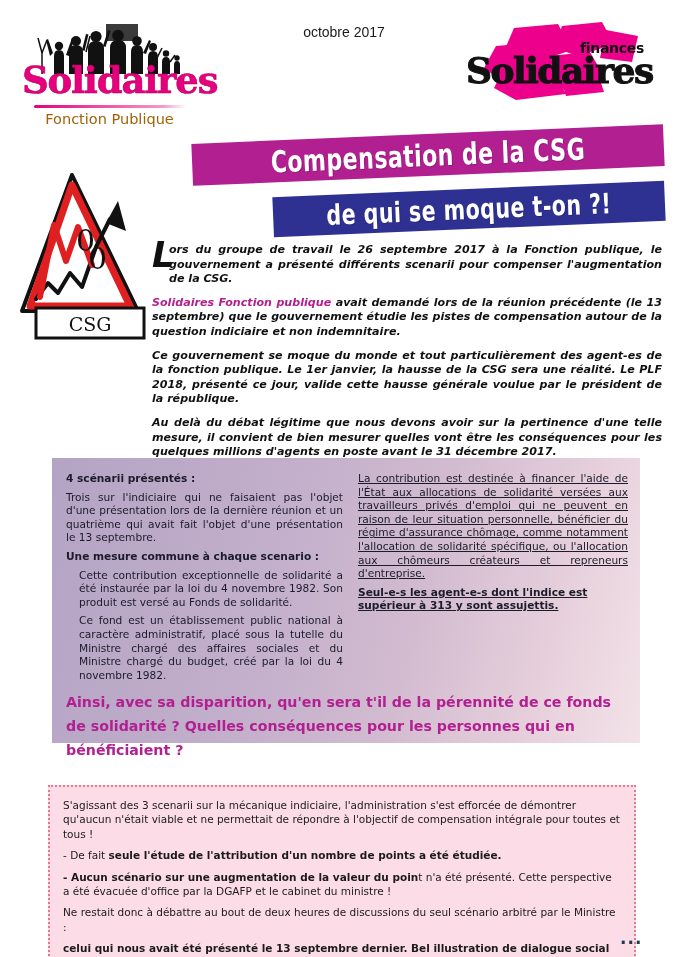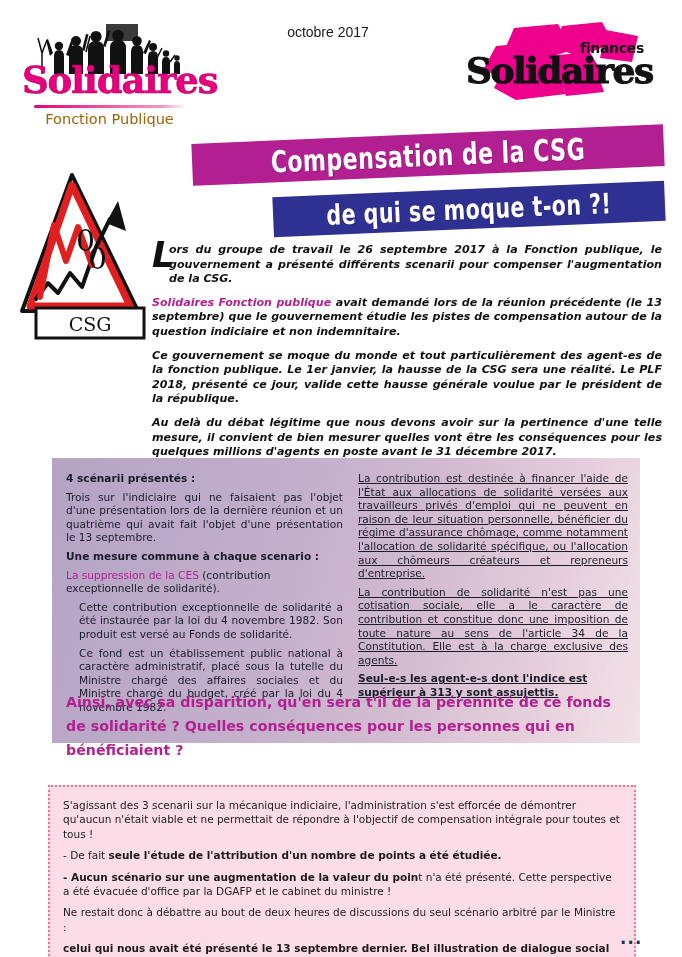--- a/index.html
+++ b/index.html
@@ -43,21 +43,21 @@
     text-align: center;
     font-family: "DejaVu Sans", sans-serif;
     font-weight: normal;
     font-size: 14.5px;
     color: #a16207;
     letter-spacing: 0px;
   }
 
   
   #doc-date {
-    position: absolute; left: 228px; top: 24px; width: 200px;
+    position: absolute; left: 244px; top: 24px; width: 200px;
     text-align: center;
     font-family: "Liberation Sans", sans-serif;
     font-size: 14px;
     color: #1a1a1a;
   }
 
   
   #logo-fin { position: absolute; left: 462px; top: 22px; width: 200px; height: 82px; }
   #logo-fin .blob { position: absolute; left: 0; top: 0; width: 200px; height: 82px; }
   #logo-fin .word {
@@ -302,28 +302,26 @@
   <p>Au delà du débat légitime que nous devons avoir sur la pertinence d'une telle mesure, il convient de bien mesurer quelles vont être les conséquences pour les quelques millions d'agents en poste avant le 31 décembre 2017.</p>
 </div>
 
 <div id="gradient-box">
   <div id="gb-cols">
 
     <div class="gb-col" id="gb-col-left">
       <p class="gb-bold nojust">4 scénarii présentés :</p>
       <p>Trois sur l'indiciaire qui ne faisaient pas l'objet d'une présentation lors de la dernière réunion et un quatrième qui avait fait l'objet d'une présentation le 13 septembre.</p>
       <p class="gb-bold nojust">Une mesure commune à chaque scenario :</p>
-      <p class="nojust"><span class="gb-purple">La suppression de la CES</span><span> (contribution exceptionnelle de solidarité).</span></p>
       <p class="indent">Cette contribution exceptionnelle de solidarité a été instaurée par la loi du 4 novembre 1982. Son produit est versé au Fonds de solidarité.</p>
       <p class="indent">Ce fond est un établissement public national à caractère administratif, placé sous la tutelle du Ministre chargé des affaires sociales et du Ministre chargé du budget, créé par la loi du 4 novembre 1982.</p>
     </div>
 
     <div class="gb-col" id="gb-col-right">
       <p>La contribution est destinée à financer l'aide de l'État aux allocations de solidarité versées aux travailleurs privés d'emploi qui ne peuvent en raison de leur situation personnelle, bénéficier du régime d'assurance chômage, comme notamment l'allocation de solidarité spécifique, ou l'allocation aux chômeurs créateurs et repreneurs d'entreprise.</p>
-      <p>La contribution de solidarité n'est pas une cotisation sociale, elle a le caractère de contribution et constitue donc une imposition de toute nature au sens de l'article 34 de la Constitution. Elle est à la charge exclusive des agents.</p>
       <p class="gb-bold nojust">Seul-e-s les agent-e-s dont l'indice est supérieur à 313 y sont assujettis.</p>
     </div>
 
   </div>
   <div id="gb-highlight">Ainsi, avec sa disparition, qu'en sera t'il de la pérennité de ce fonds de solidarité ? Quelles conséquences pour les personnes qui en bénéficiaient ?</div>
 </div>
 
 <div id="pink-box">
   <p>S'agissant des 3 scenarii sur la mécanique indiciaire, l'administration s'est efforcée de démontrer qu'aucun n'était viable et ne permettait de répondre à l'objectif de compensation intégrale pour toutes et tous !</p>
   <p><span>- De fait </span><span class="pb-bold">seule l'étude de l'attribution d'un nombre de points a été étudiée.</span></p>

